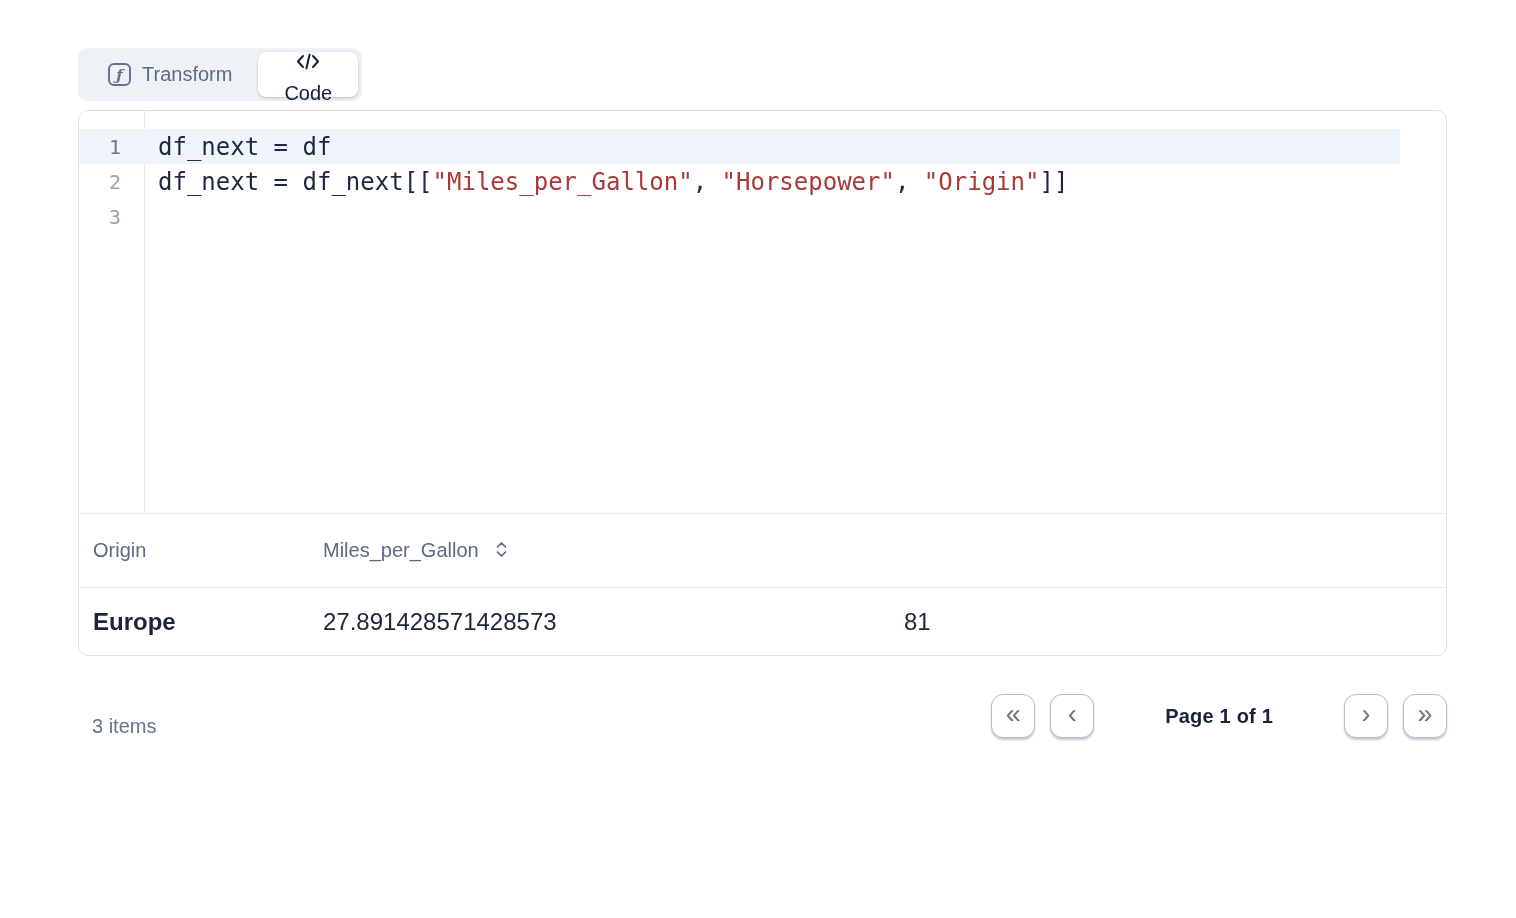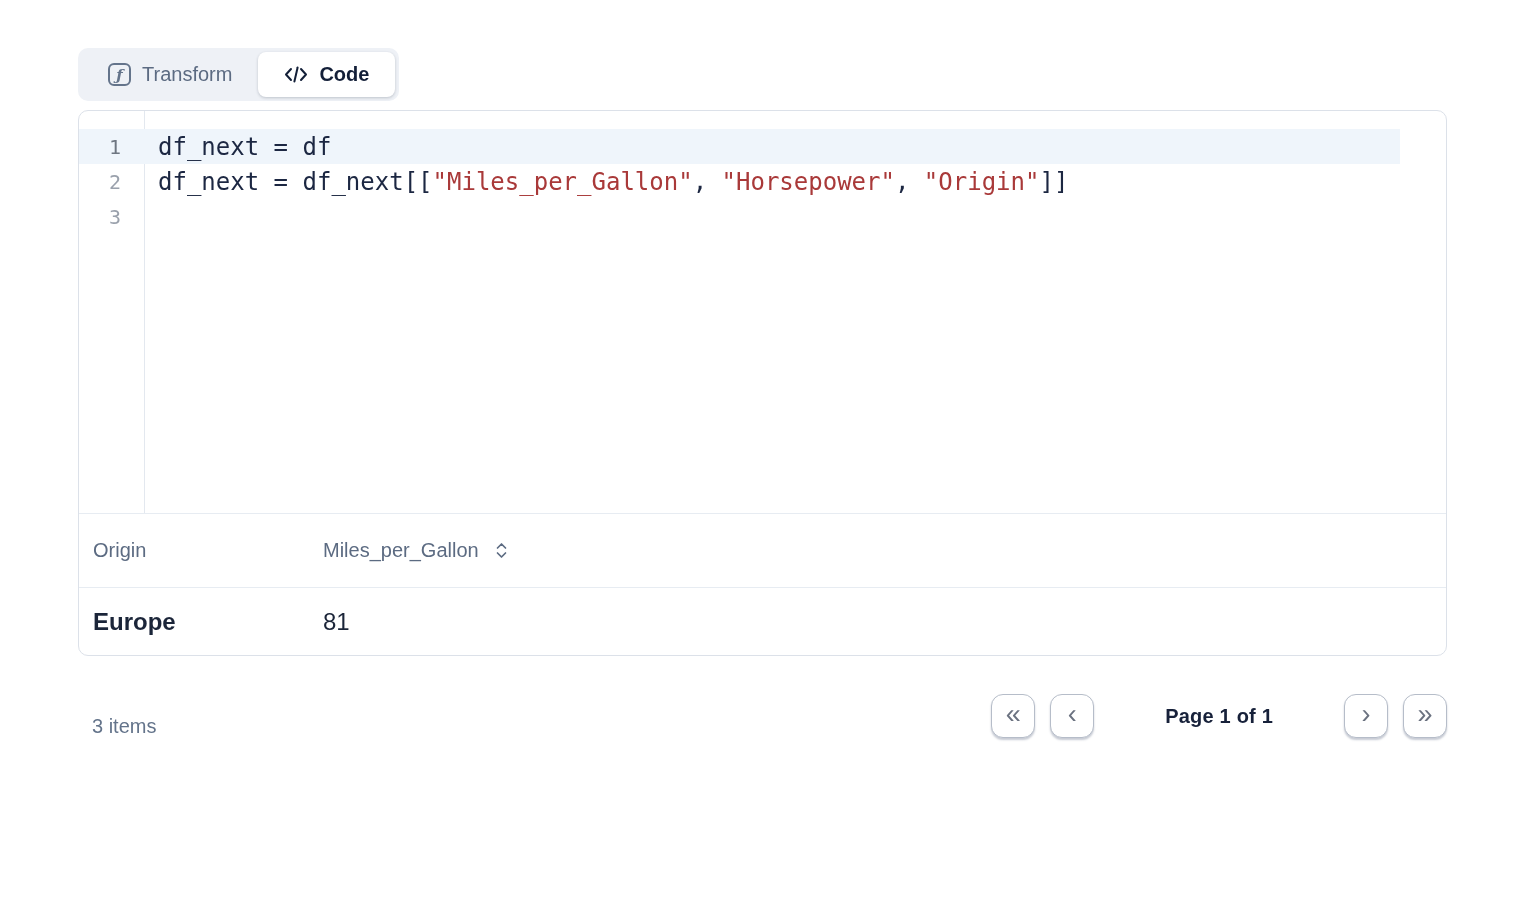--- a/index.html
+++ b/index.html
@@ -27,22 +27,23 @@
     background:#eef1f6;border-radius:10px;padding:4px;
     height:53px;margin-bottom:9px;
   }
   .tab{
     display:flex;align-items:center;gap:11px;
     height:45px;padding:0 26px;border-radius:8px;
     font-size:20px;color:#5c6b82;font-weight:500;cursor:pointer;
     white-space:nowrap;
   }
   .tab.active{
-    background:#ffffff;color:#131f38;font-weight:700;
+    background:#ffffff;color:#131f38;font-weight:400;
     box-shadow:0 1px 3px rgba(20,30,50,0.22);
+    flex-direction:column;
   }
   .ficon{
     display:inline-flex;align-items:center;justify-content:center;
     width:23px;height:23px;border:2px solid #64748b;border-radius:6px;
     font-size:15px;font-style:italic;font-weight:600;color:#64748b;
     font-family:"DejaVu Serif",serif;
   }
   .codeicon{display:inline-flex;align-items:center;}
 
   
@@ -64,21 +65,21 @@
   .code-line{display:flex;align-items:center;height:35px;width:calc(100% - 46px);position:relative;z-index:1;}
   .code-line.active{background:var(--active-line);}
   .ln{flex:0 0 65px;text-align:right;padding-right:23px;font-size:20px;color:#9aa1ac;}
   .code-line.active .ln{color:#6e7681;}
   .code-text{margin-left:14px;white-space:pre;color:var(--code-text);}
   .tok-str{color:var(--code-string);}
 
   
   .thead,.t-row{display:grid;grid-template-columns:230px 581px 1fr;align-items:center;}
   .thead{height:74px;border-bottom:1px solid var(--border-light);color:var(--header-text);font-size:20px;}
-  .th{padding-left:14px;display:flex;align-items:center;gap:15px;}
+  .th{padding-left:14px;display:flex;gap:15px;}
   .t-row{height:67px;border-bottom:1px solid var(--border-light);font-size:24px;color:var(--cell-text);}
   .t-row:last-child{border-bottom:none;}
   .cell{padding-left:14px;overflow:hidden;text-overflow:ellipsis;white-space:nowrap;}
   .cell.origin{font-weight:700;}
   .sort{display:inline-flex;cursor:pointer;}
 
   
   .footer{display:flex;align-items:flex-end;margin-top:16px;padding-left:14px;height:66px;}
   .items{color:var(--muted);font-size:20px;}
   .pager{margin-left:auto;display:flex;align-items:center;gap:15px;}
@@ -144,20 +145,21 @@
     <svg width="15" height="21" viewBox="0 0 15 21" fill="none" stroke="#5c6b82" stroke-width="1.7" stroke-linecap="round" stroke-linejoin="round">
       <polyline points="3.5,8 7.5,4 11.5,8"></polyline>
       <polyline points="3.5,13 7.5,17 11.5,13"></polyline>
     </svg>
   </span>
 </div>
         </div>
       <div id="table-body">
           <div class="t-row">
             <div class="cell origin">Europe</div>
+            <div class="cell">27.891428571428573</div>
             <div class="cell">81</div>
           </div>
         </div>
     </div>
 
   </div>
 
   <div class="footer">
     <span class="items">3 items</span>
     <div class="pager">

